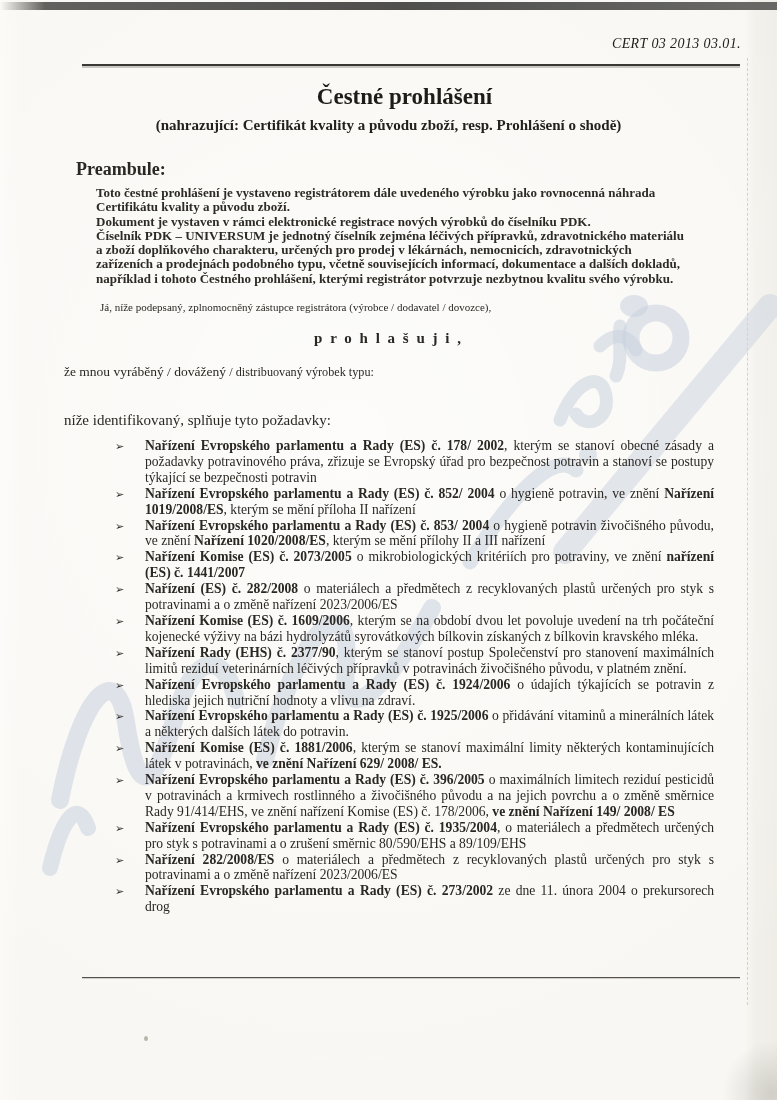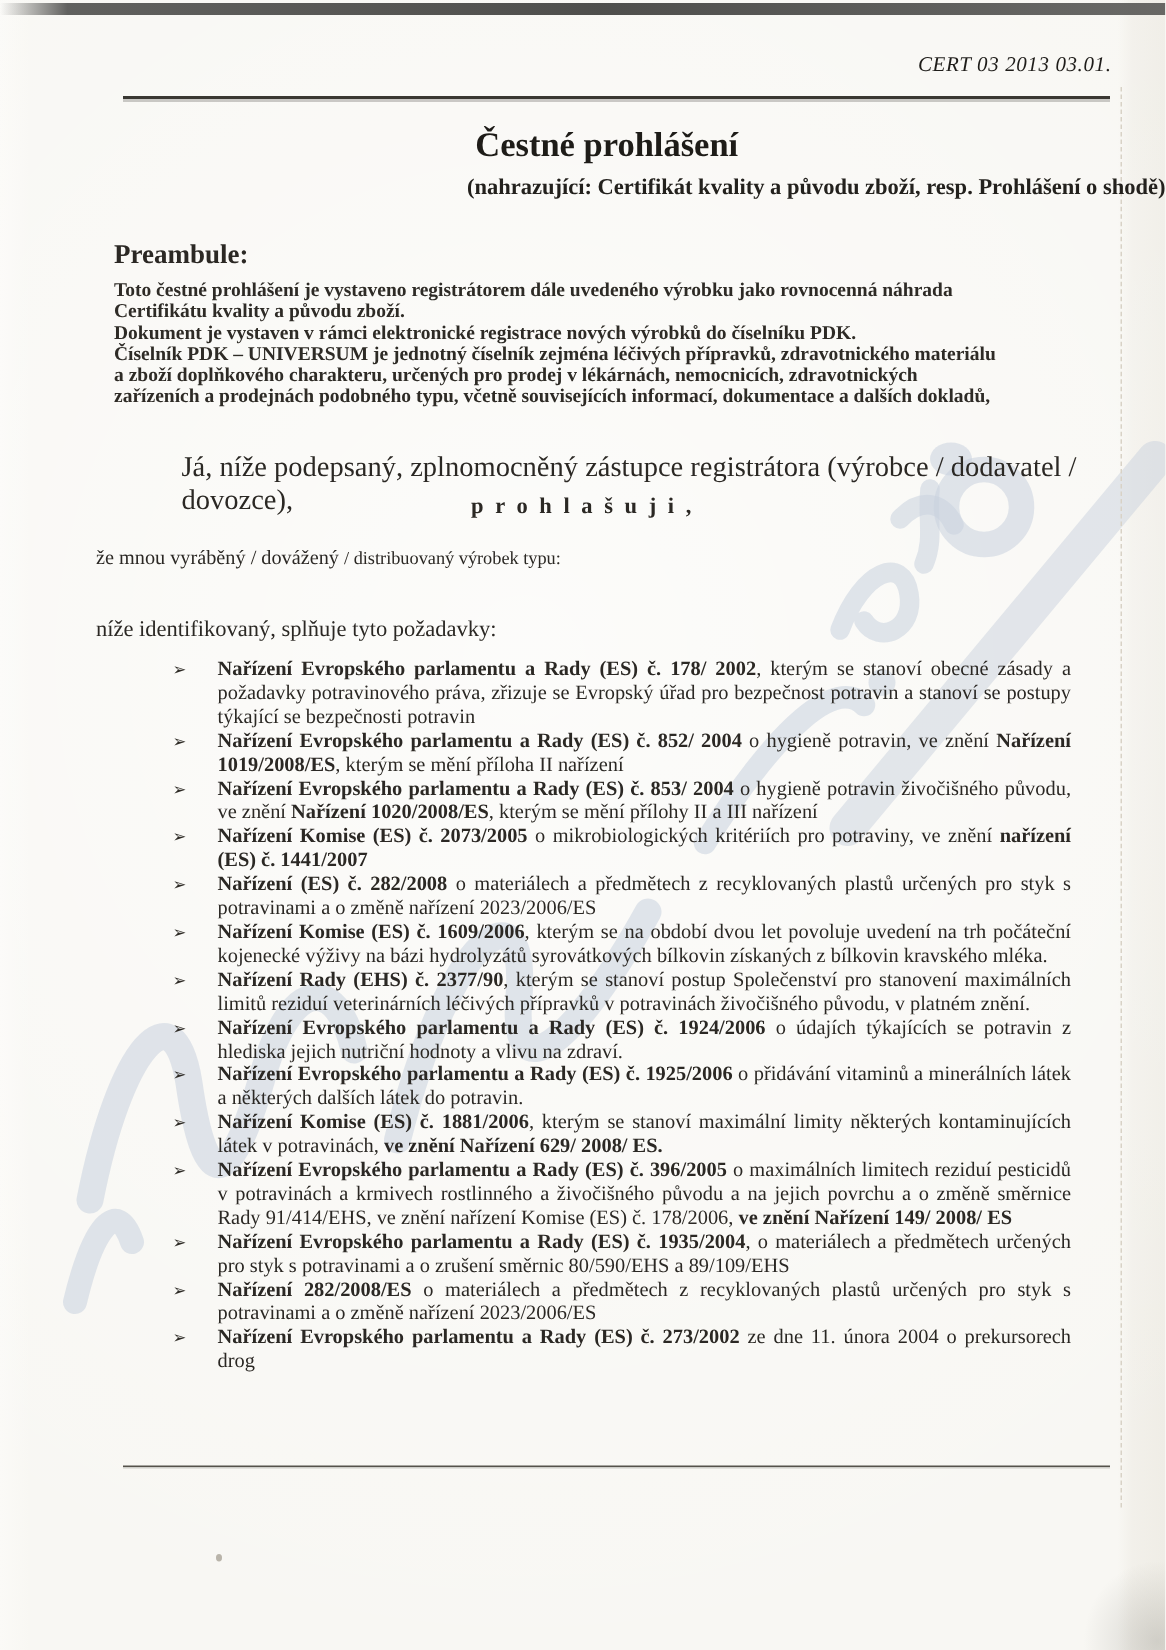--- a/index.html
+++ b/index.html
@@ -22,27 +22,27 @@
 
   .wm{position:absolute;left:0;top:0;z-index:0;pointer-events:none;}
 
   .content{position:absolute;left:0;top:0;width:777px;height:792px;z-index:1;}
   .abs{position:absolute;}
 
   .cert-ref{top:36px;right:36px;font-style:italic;font-size:14px;letter-spacing:.4px;color:#1f1d1a;}
   .header-rule{top:64px;left:82px;width:658px;height:2px;background:#3a3832;box-shadow:0 2px 0 rgba(58,56,50,.25);}
 
   .doc-title{top:84px;left:16px;width:777px;text-align:center;font-size:23px;font-weight:bold;color:#1e1c18;}
-  .doc-subtitle{top:117px;left:0;width:777px;text-align:right;font-size:15px;font-weight:bold;color:#23211d;}
+  .doc-subtitle{top:117px;left:0;width:777px;text-align:center;font-size:15px;font-weight:bold;color:#23211d;}
 
   .preambule-heading{top:159px;left:76px;font-size:18px;font-weight:bold;}
   .preambule-body{top:186px;left:76px;width:660px;font-size:13px;font-weight:bold;line-height:14.3px;color:#2e2b26;}
-  .preambule-body div{white-space:nowrap;}
+  .preambule-body div{white-space:nowrap;margin-left:20px;}
 
-  .declarant{top:301px;left:121px;font-size:19px;font-family:Liberation Serif, serif;}
+  .declarant{top:301px;left:100px;font-size:11px;font-family:Liberation Serif, serif;}
   .declare-word{top:330px;left:0;width:777px;text-align:center;font-size:15px;font-weight:bold;letter-spacing:2px;}
 
   .product-intro{top:364px;left:64px;font-size:13.5px;}
   .product-intro .small{font-size:12.2px;}
 
   .product-line{top:384px;left:0;width:777px;text-align:center;font-size:16.5px;font-weight:bold;}
   .product-name{background:#d6dcd4;padding:0 3px 1px 3px;text-decoration:underline;text-underline-offset:3px;}
 
   .req-intro{top:412px;left:64px;font-size:15px;}
 
@@ -88,20 +88,21 @@
     <div class="abs doc-subtitle">(nahrazující: Certifikát kvality a původu zboží, resp. Prohlášení o shodě)</div>
 
     <div class="abs preambule-heading">Preambule:</div>
     <div class="abs preambule-body" id="preambule-lines">
         <div>Toto čestné prohlášení je vystaveno registrátorem dále uvedeného výrobku jako rovnocenná náhrada</div>
         <div>Certifikátu kvality a původu zboží.</div>
         <div>Dokument je vystaven v rámci elektronické registrace nových výrobků do číselníku PDK.</div>
         <div>Číselník PDK – UNIVERSUM je jednotný číselník zejména léčivých přípravků, zdravotnického materiálu</div>
         <div>a zboží doplňkového charakteru, určených pro prodej v lékárnách, nemocnicích, zdravotnických</div>
         <div>zařízeních a prodejnách podobného typu, včetně souvisejících informací, dokumentace a dalších dokladů,</div>
+        <div>například i tohoto Čestného prohlášení, kterými registrátor potvrzuje nezbytnou kvalitu svého výrobku.</div>
       </div>
 
     <div class="abs declarant">Já, níže podepsaný, zplnomocněný zástupce registrátora (výrobce / dodavatel / dovozce),</div>
     <div class="abs declare-word">p r o h l a š u j i ,</div>
 
     <div class="abs product-intro">
       <span>že mnou vyráběný / dovážený </span><span class="small">/ distribuovaný výrobek typu:</span>
     </div>
 
 

